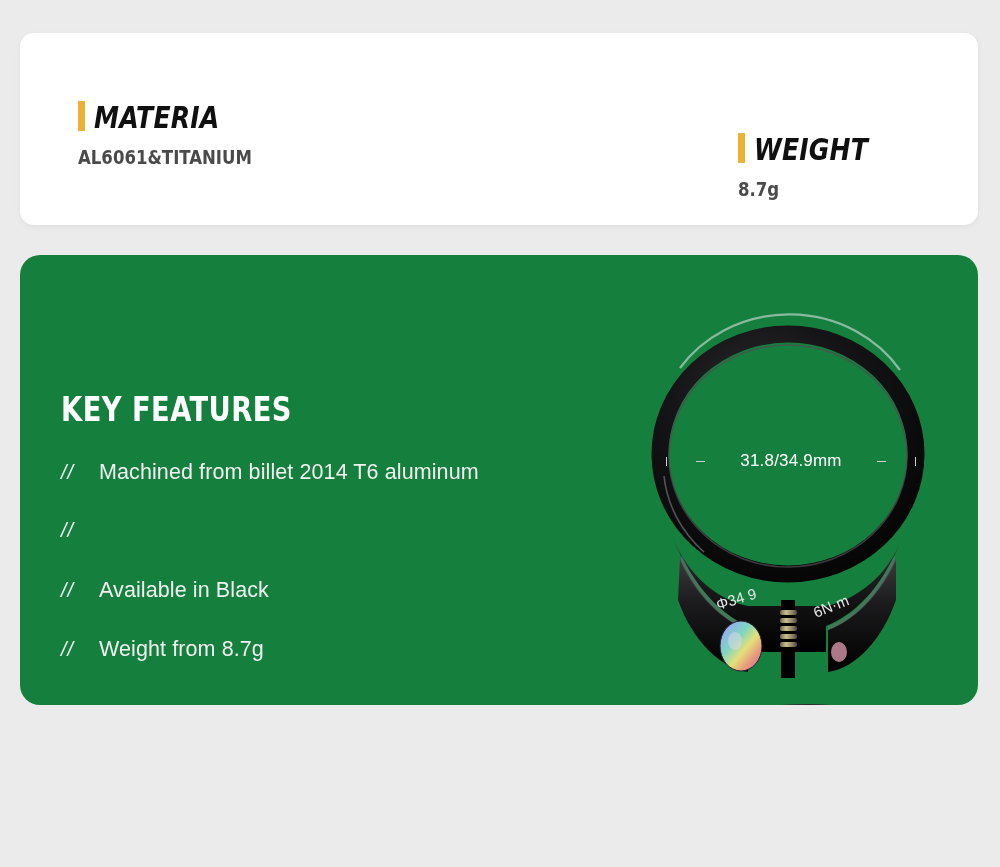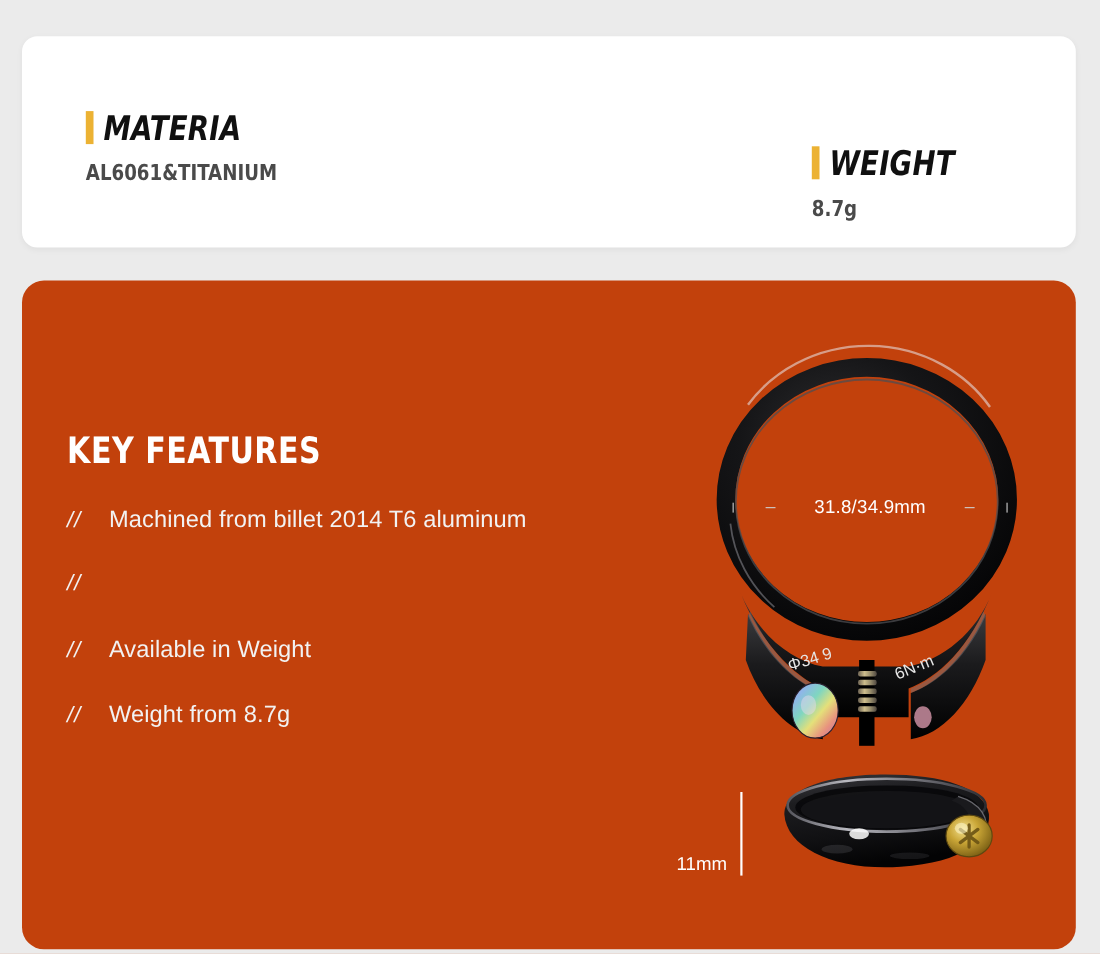--- a/index.html
+++ b/index.html
@@ -58,22 +58,22 @@
     font-size: 20px;
     color: #4a4a4a;
     white-space: nowrap;
     transform: scaleX(0.92);
     transform-origin: left center;
   }
 
   
   .feature-card {
     position: absolute; left: 20px; top: 255px;
-    width: 958px; height: 608px;
-    background: #c2410c;
+    width: 958px; height: 450px;
+    background: #15803d;
     border-radius: 20px;
     overflow: hidden;
   }
 
   .kf-title {
     position: absolute; left: 41px; top: 135px;
     font-family: "Liberation Sans Narrow", "DejaVu Sans Condensed", "Liberation Sans", sans-serif;
     font-weight: bold;
     font-size: 33px;
     color: #ffffff;
@@ -168,21 +168,21 @@
     <div class="kf-list">
       <div class="kf-item">
         <span class="kf-slashes">//</span>
         <span class="kf-text">Machined from billet 2014 T6 aluminum</span>
       </div>
       <div class="kf-item">
         <span class="kf-slashes">//</span>
       </div>
       <div class="kf-item">
         <span class="kf-slashes">//</span>
-        <span class="kf-text">Available in Weight</span>
+        <span class="kf-text">Available in Black</span>
       </div>
       <div class="kf-item">
         <span class="kf-slashes">//</span>
         <span class="kf-text">Weight from 8.7g</span>
       </div>
     </div>
 
     <div class="clamp-wrap">
       <svg class="clamp-svg" width="340" height="390" viewBox="0 0 340 390">
         <defs>

